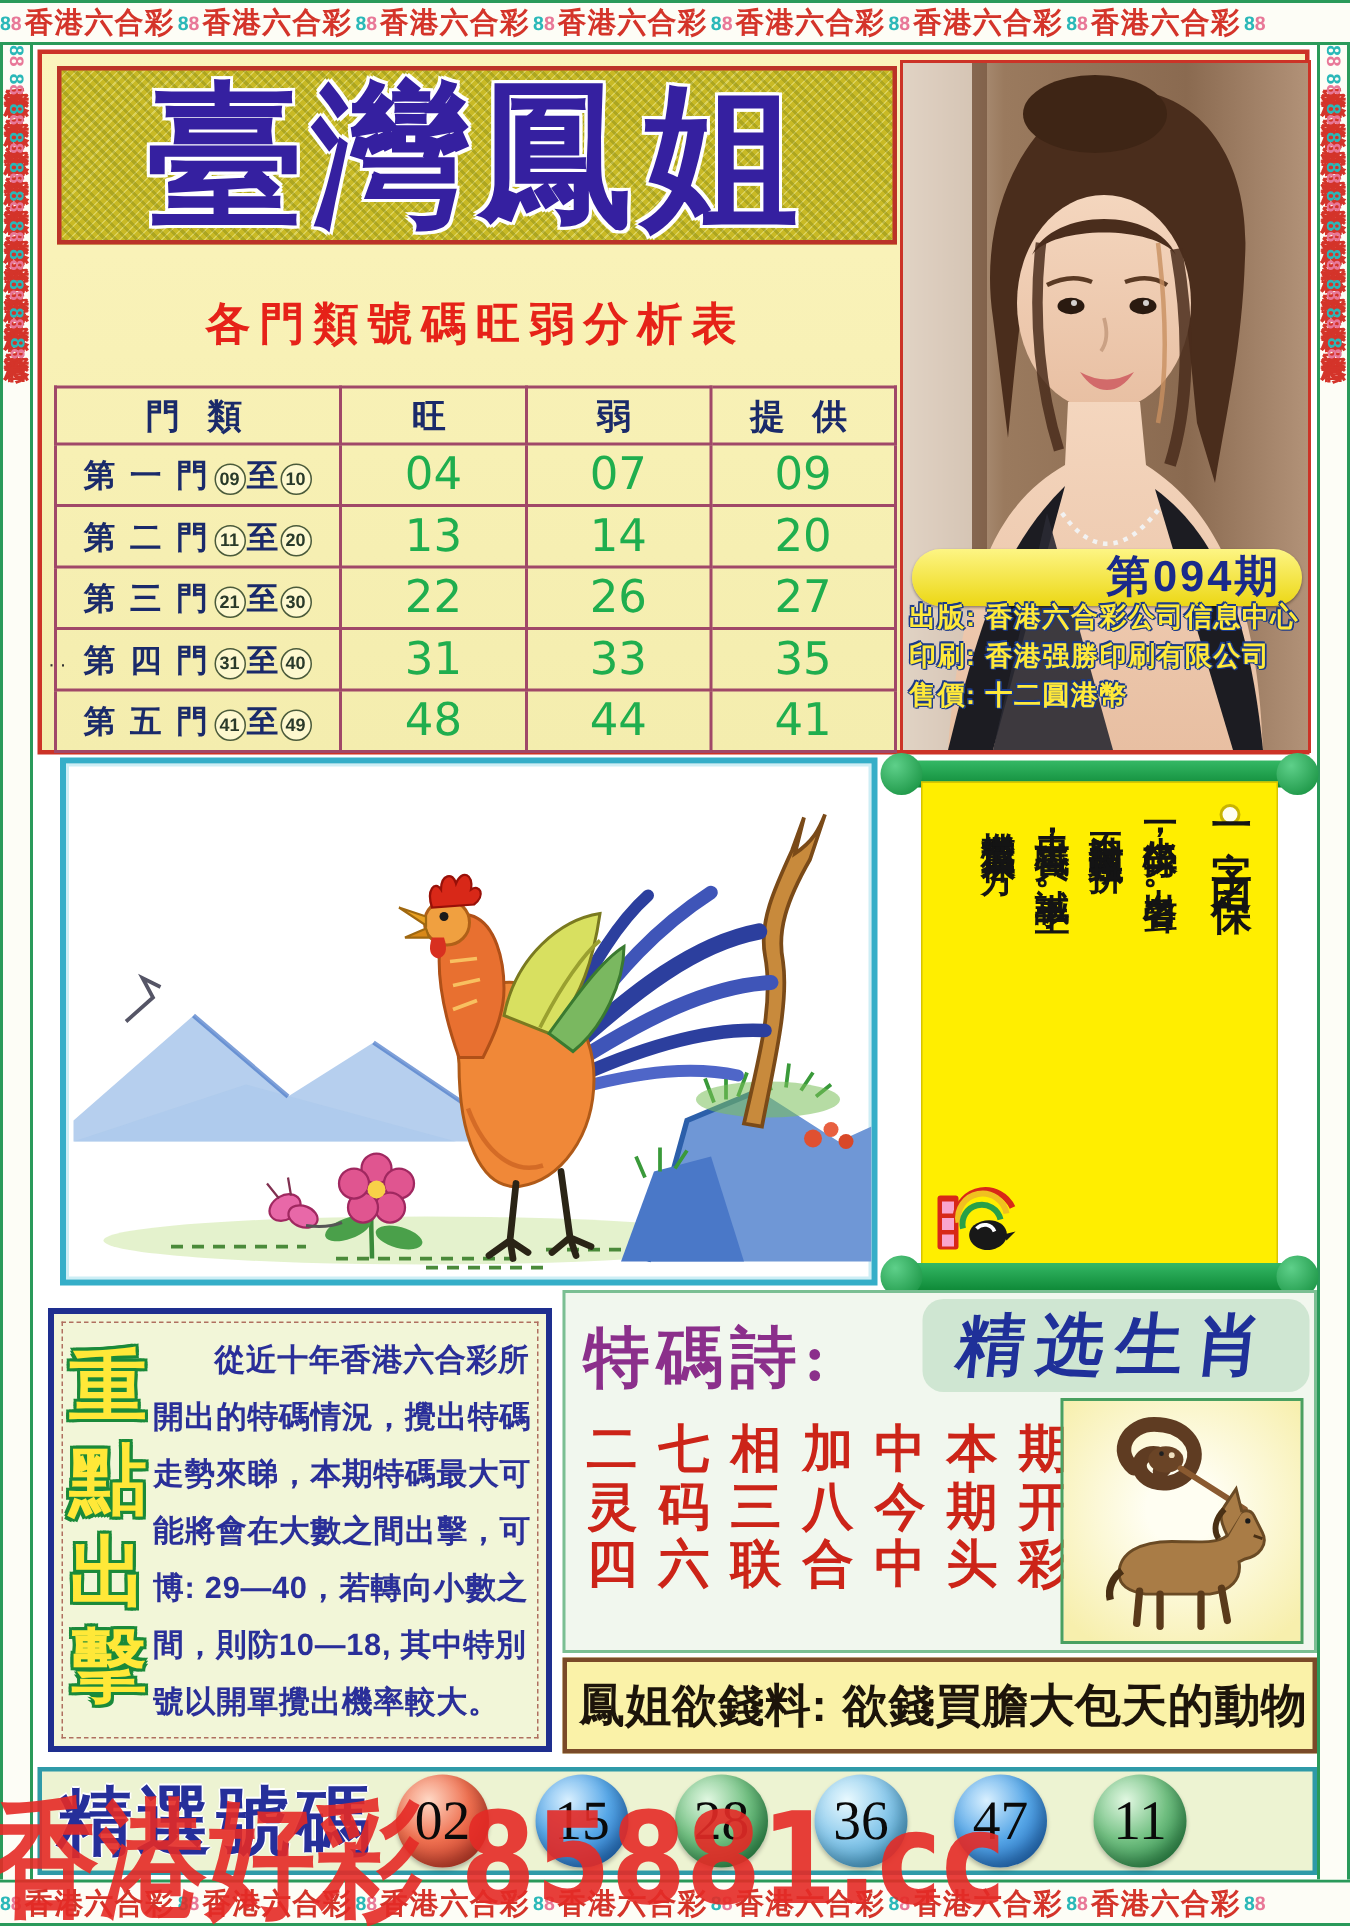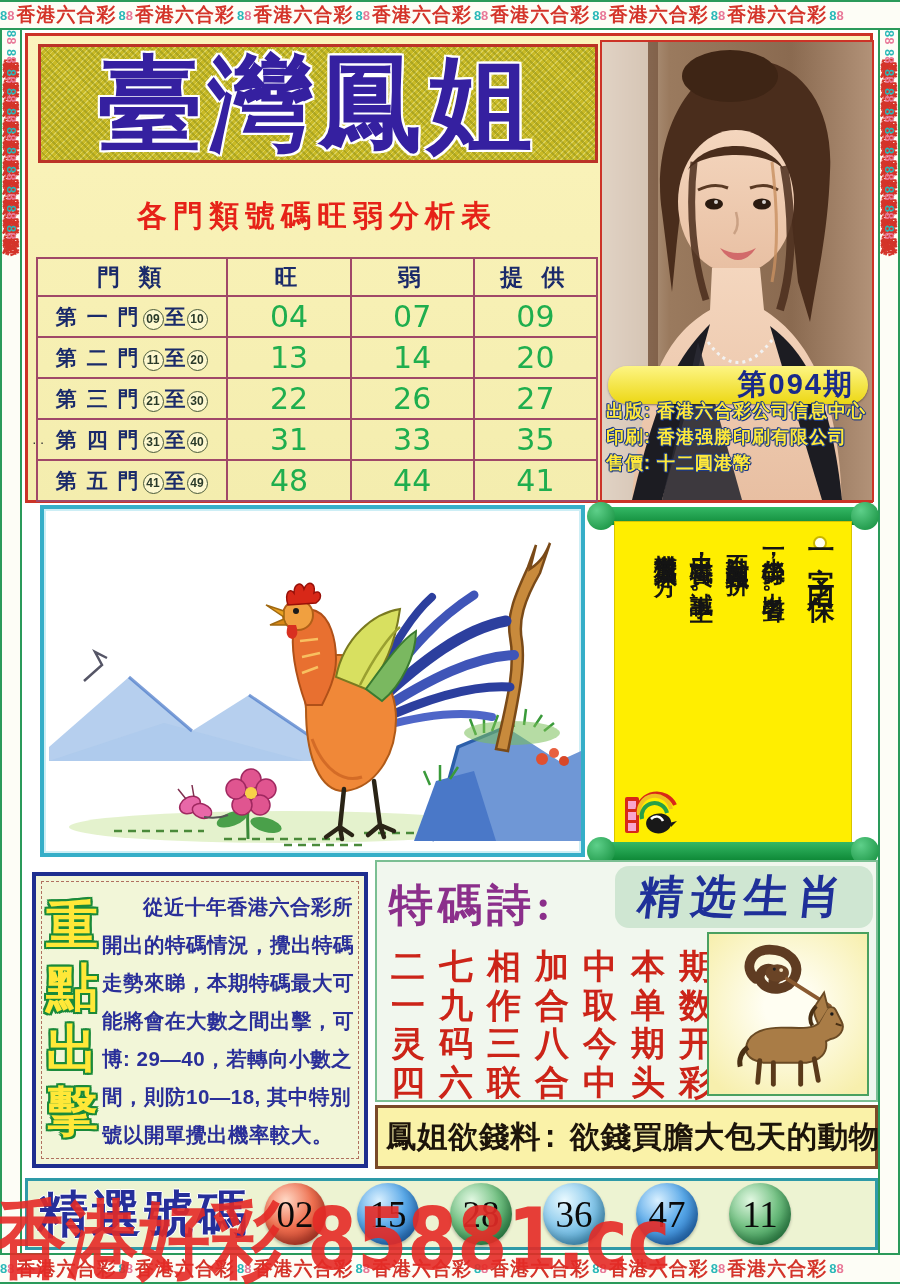--- a/index.html
+++ b/index.html
@@ -106,21 +106,21 @@
              font-family:"Liberation Serif","DejaVu Serif",serif;}
   .poemlines{position:absolute;left:14px;top:86px;}
   .poem-line{font-size:34px;font-weight:900;color:#cc2418;letter-spacing:14px;line-height:38.5px;white-space:nowrap;
              font-family:"Liberation Serif","DejaVu Serif",serif;}
   .animalbox{position:absolute;left:330px;top:70px;width:162px;height:164px;box-sizing:border-box;
              border:2px solid #4aa060;background:radial-gradient(circle at 50% 45%,#fffef2 20%,#f7efad 90%);}
 
   
   .moneystrip{position:absolute;left:375px;top:1105px;width:503px;height:64px;box-sizing:border-box;
               border:3px solid #7a4a28;background:#faf2a8;display:flex;align-items:center;padding-left:8px;}
-  .moneystrip span{font-family:Liberation Mono, monospace;color:#1c140a;font-weight:700;
+  .moneystrip span{font-family:Liberation Sans, sans-serif;color:#1c140a;font-weight:700;
                    font-size:30.5px;letter-spacing:.5px;white-space:nowrap;}
 
   
   .numstrip{position:absolute;left:25px;top:1178px;width:853px;height:72px;box-sizing:border-box;
             border:3px solid #2e9aa8;background:#edf3d2;display:flex;align-items:center;}
   .numtitle{font-size:50px;font-weight:900;color:#262f9a;letter-spacing:3px;margin:0 14px 0 10px;
             font-family:"DejaVu Sans",sans-serif;
             text-shadow:-1px 0 #fff,1px 0 #fff,0 -1px #fff,0 1px #fff;}
   .balls{display:flex;align-items:center;gap:31px;}
   .ball{width:62px;height:62px;border-radius:50%;display:flex;align-items:center;justify-content:center;
@@ -482,21 +482,20 @@
     <div class="keybody">從近十年香港六合彩所開出的特碼情況，攪出特碼走勢來睇，本期特碼最大可能將會在大數之間出擊，可博: 29—40，若轉向小數之間，則防10—18, 其中特別號以開單攪出機率較大。</div>
   </div>
 
   <div class="poemframe">
     <div class="poemtitle">特碼詩:</div>
     <div class="zodiachdr">
       <span>精选生肖</span>
     </div>
     <div class="poemlines">
         <div class="poem-line">二七相加中本期</div>
-        <div class="poem-line">一九作合取单数</div>
         <div class="poem-line">灵码三八今期开</div>
         <div class="poem-line">四六联合中头彩</div>
       </div>
     <div class="animalbox">
       <svg viewBox="0 0 162 160">
 
         <g>
           <path d="M48,46 C34,34 44,16 62,16 C82,16 94,30 88,44 C82,58 62,60 54,50 C48,42 56,34 64,36 C72,38 72,46 66,48" stroke="#5f3c22" stroke-width="10" fill="none" stroke-linecap="round"></path>
           <ellipse cx="70" cy="40" rx="12" ry="9" fill="#6a4426"></ellipse>
           <circle cx="74" cy="37" r="2" fill="#f0e0c0"></circle>

